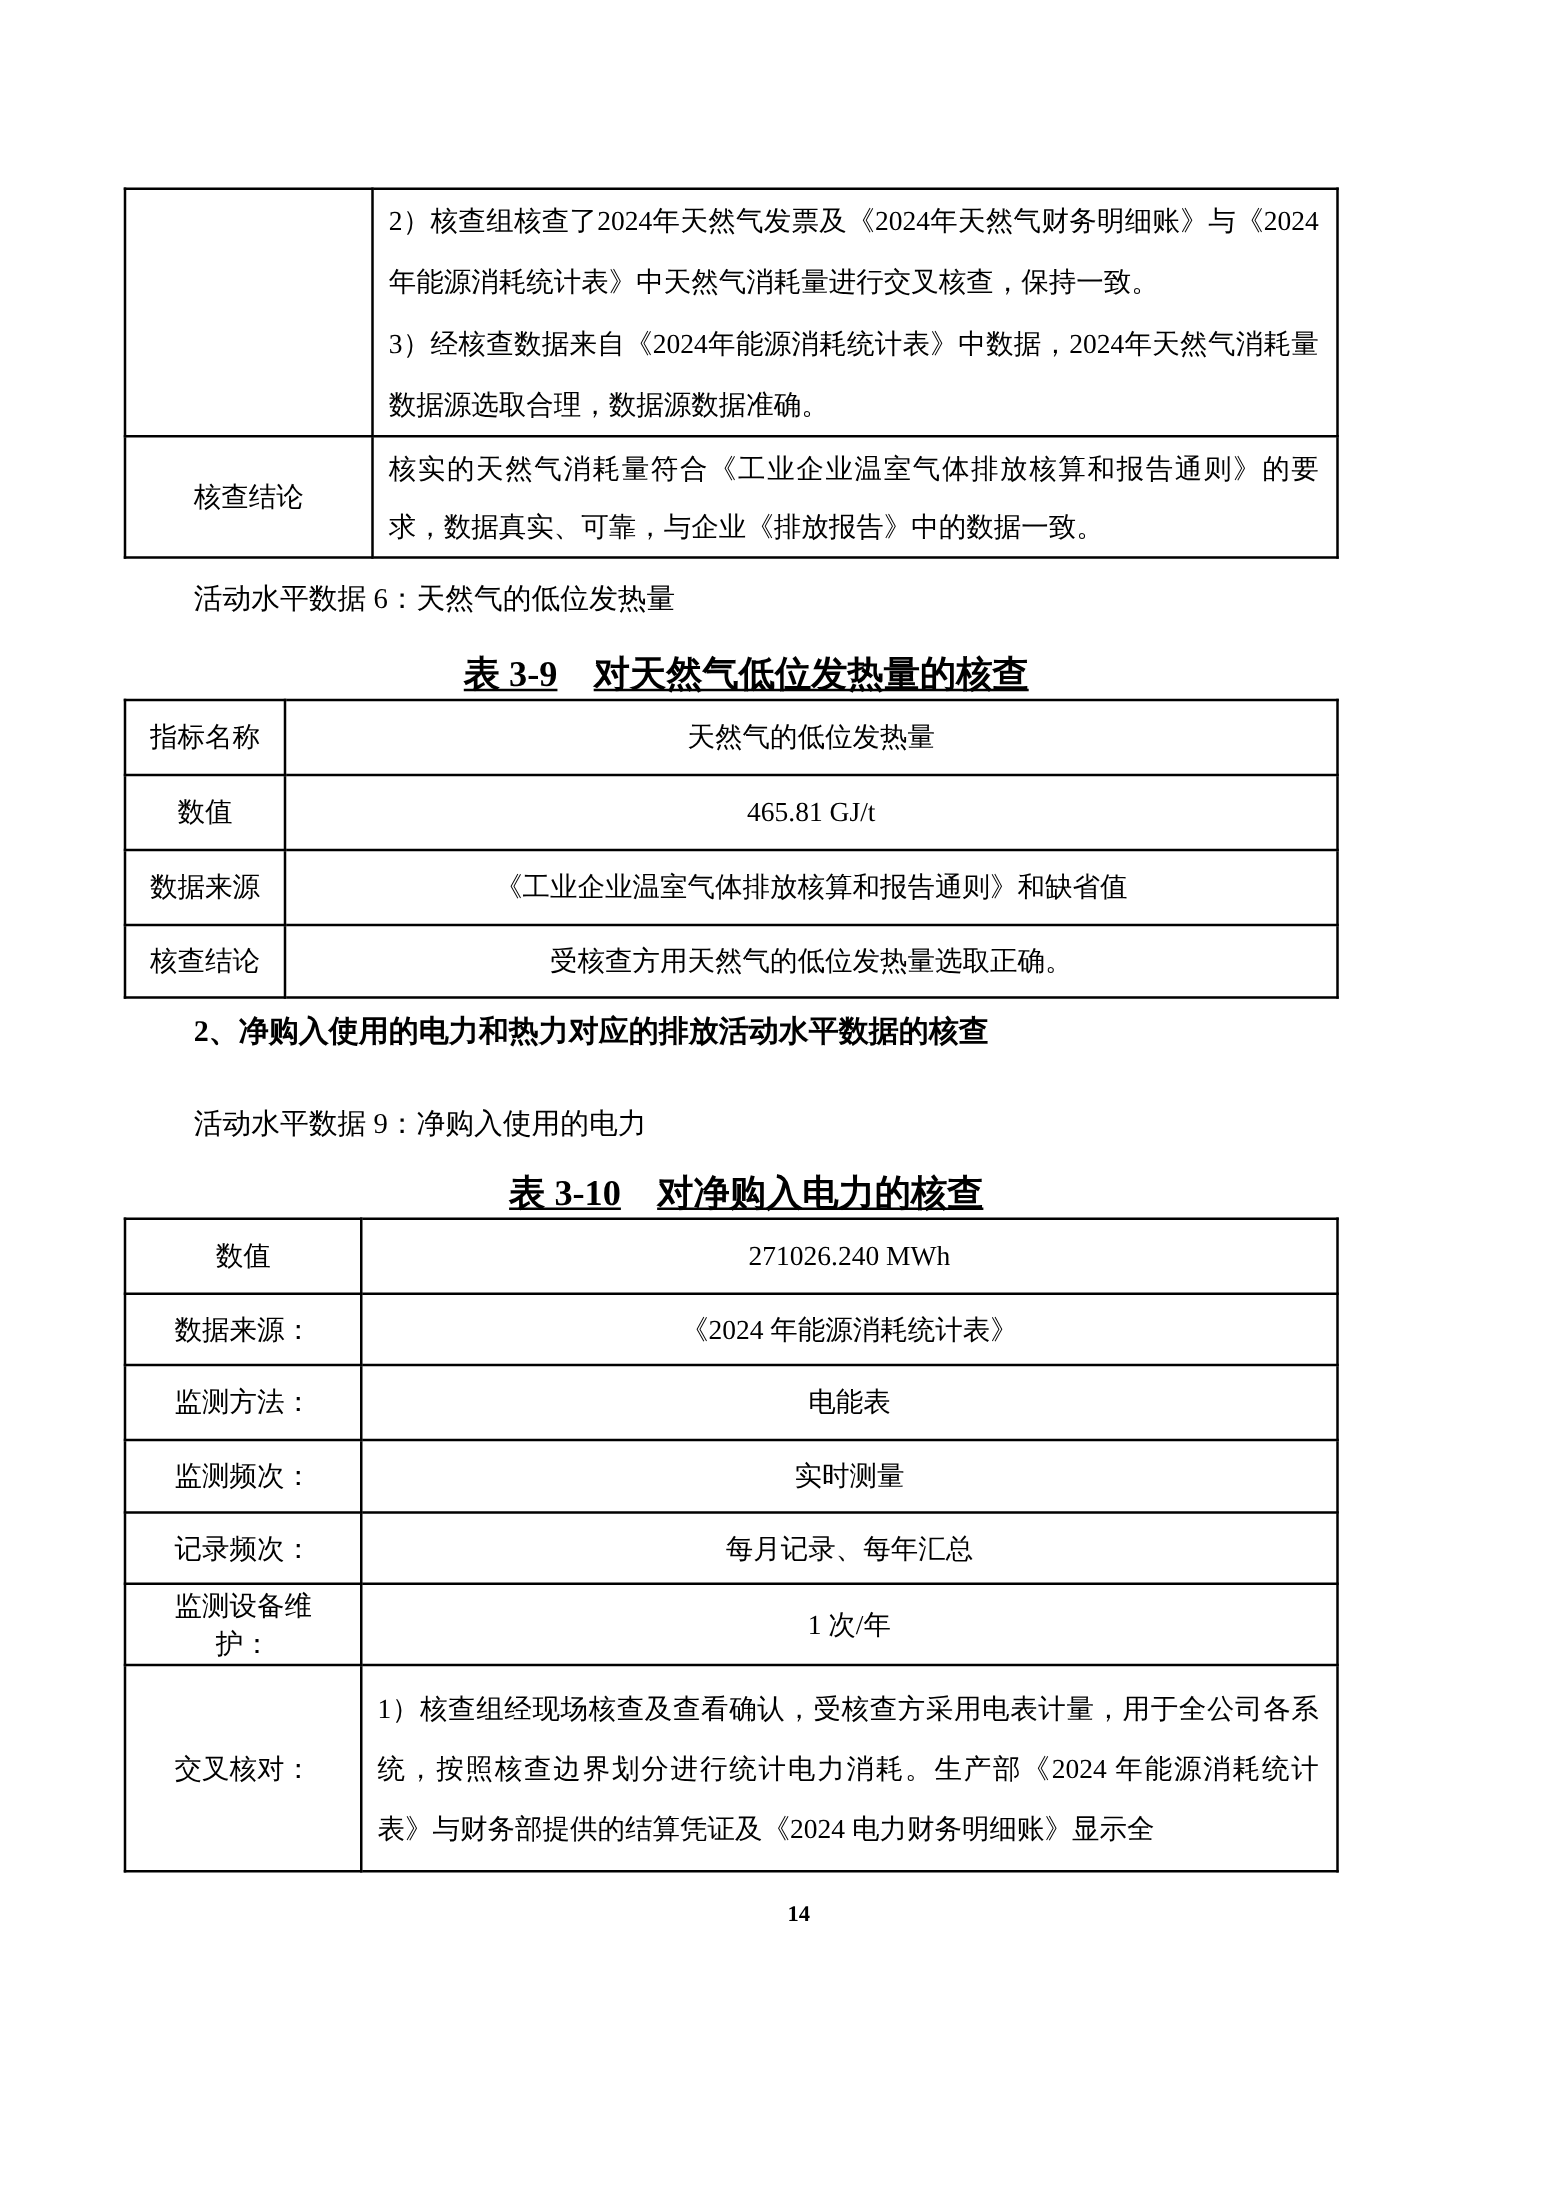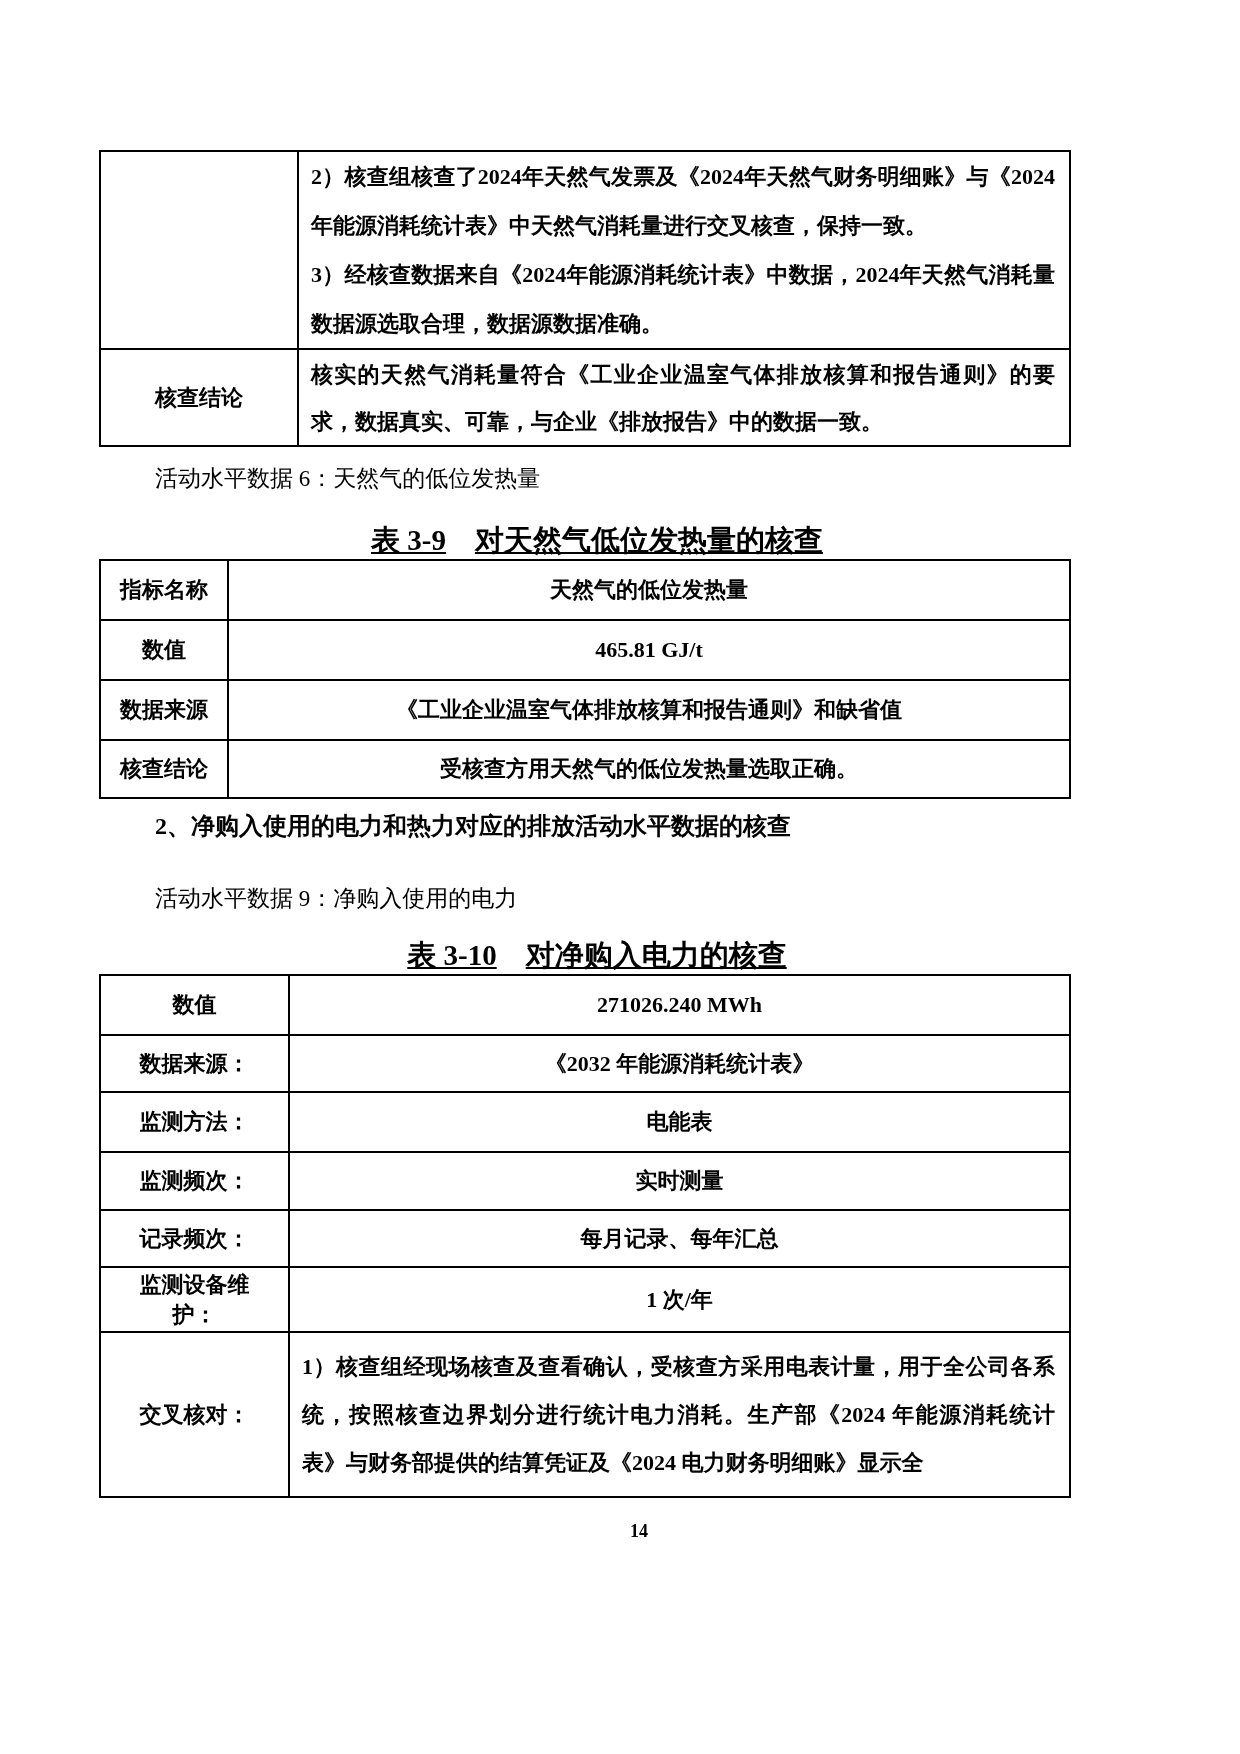--- a/index.html
+++ b/index.html
@@ -16,21 +16,20 @@
     overflow: hidden;
   }
   .content {
     margin-left: 99px;
     width: 996px;
   }
   table {
     border-collapse: collapse;
     table-layout: fixed;
     width: 972px;
-    font-weight: bold;
   }
   td {
     border: 2px solid #000000;
     font-size: 22px;
     overflow: hidden;
   }
   .label-cell {
     text-align: center;
     vertical-align: middle;
     padding: 0 9px;
@@ -185,21 +184,21 @@
         <col class="c0">
         <col>
       </colgroup>
     <tbody>
         <tr class="r0">
       <td class="label-cell">数值</td>
       <td class="value-cell">271026.240 MWh</td>
     </tr>
     <tr class="r1">
       <td class="label-cell">数据来源：</td>
-      <td class="value-cell">《2032 年能源消耗统计表》</td>
+      <td class="value-cell">《2024 年能源消耗统计表》</td>
     </tr>
     <tr class="r2">
       <td class="label-cell">监测方法：</td>
       <td class="value-cell">电能表</td>
     </tr>
     <tr class="r3">
       <td class="label-cell">监测频次：</td>
       <td class="value-cell">实时测量</td>
     </tr>
     <tr class="r4">

